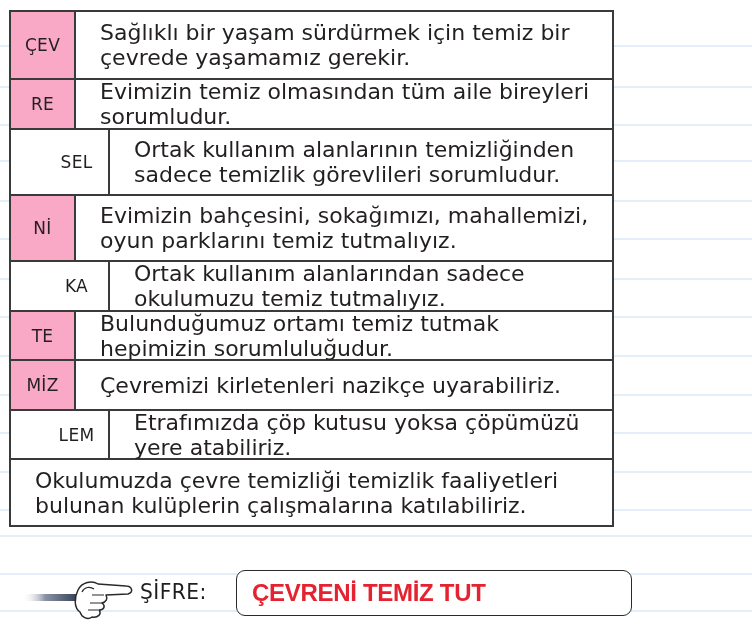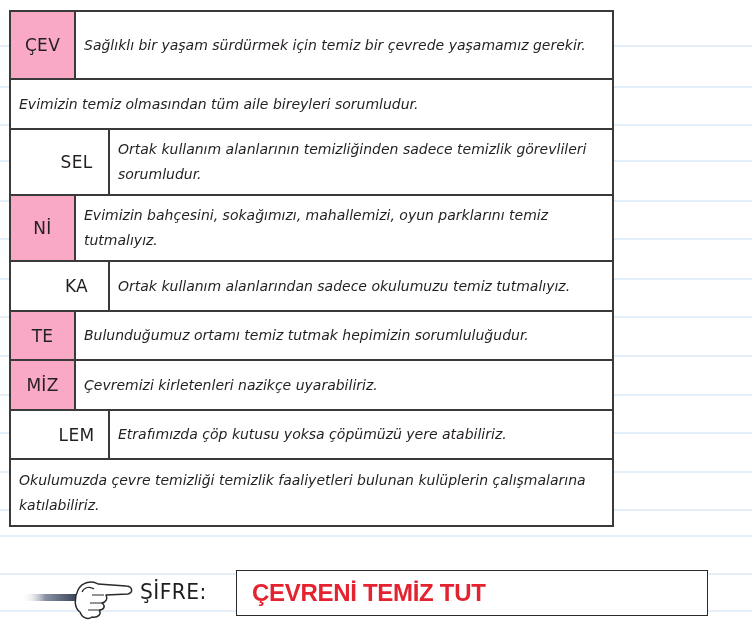--- a/index.html
+++ b/index.html
@@ -45,27 +45,26 @@
     align-items: center;
     justify-content: center;
     font-size: 17px;
     letter-spacing: 0.3px;
     box-sizing: border-box;
   }
   .code.pink { background: #f9a9c6; }
   .code.white { background: #ffffff; margin-left: 34px; }
   .text {
     flex: 1;
-    padding: 0 10px 0 8px;
+    padding: 0 10px 0 24px;
     display: flex;
     align-items: center;
-    font-size: 14px;
+    font-size: 22px;
     line-height: 25px;
     box-sizing: border-box;
-    font-style: italic;
   }
   .footer {
     position: absolute;
     left: 0;
     top: 560px;
     width: 752px;
     height: 65px;
   }
   .hand {
     position: absolute;
@@ -82,24 +81,24 @@
     font-family: "DejaVu Sans", sans-serif;
     letter-spacing: 0.5px;
     color: #1e1e1e;
     transform: scaleX(0.92);
     transform-origin: left;
   }
   .answer-box {
     position: absolute;
     left: 236px;
     top: 10px;
-    width: 472px;
+    width: 396px;
     height: 46px;
     border: 1.5px solid #2a2a2a;
-    border-radius: 0;
+    border-radius: 9px;
     box-sizing: border-box;
     background: #ffffff;
     display: flex;
     align-items: center;
     padding-left: 15px;
   }
   .answer-text {
     font-family: "Liberation Sans", sans-serif;
     font-weight: bold;
     font-size: 24px;
@@ -126,20 +125,21 @@
 <div class="ruled-line" style="top:535px"></div>
 <div class="ruled-line" style="top:573px"></div>
 <div class="ruled-line" style="top:610px"></div>
 
 <div class="table">
   <div class="row" style="height:66px">
     <div class="code pink">ÇEV</div>
     <div class="text">Sağlıklı bir yaşam sürdürmek için temiz bir çevrede yaşamamız gerekir.</div>
   </div>
   <div class="row" style="height:50px">
+    <div class="code pink">RE</div>
     <div class="text">Evimizin temiz olmasından tüm aile bireyleri sorumludur.</div>
   </div>
   <div class="row" style="height:66px">
     <div class="code white">SEL</div>
     <div class="text">Ortak kullanım alanlarının temizliğinden sadece temizlik görevlileri sorumludur.</div>
   </div>
   <div class="row" style="height:66px">
     <div class="code pink">Nİ</div>
     <div class="text">Evimizin bahçesini, sokağımızı, mahallemizi, oyun parklarını temiz tutmalıyız.</div>
   </div>

